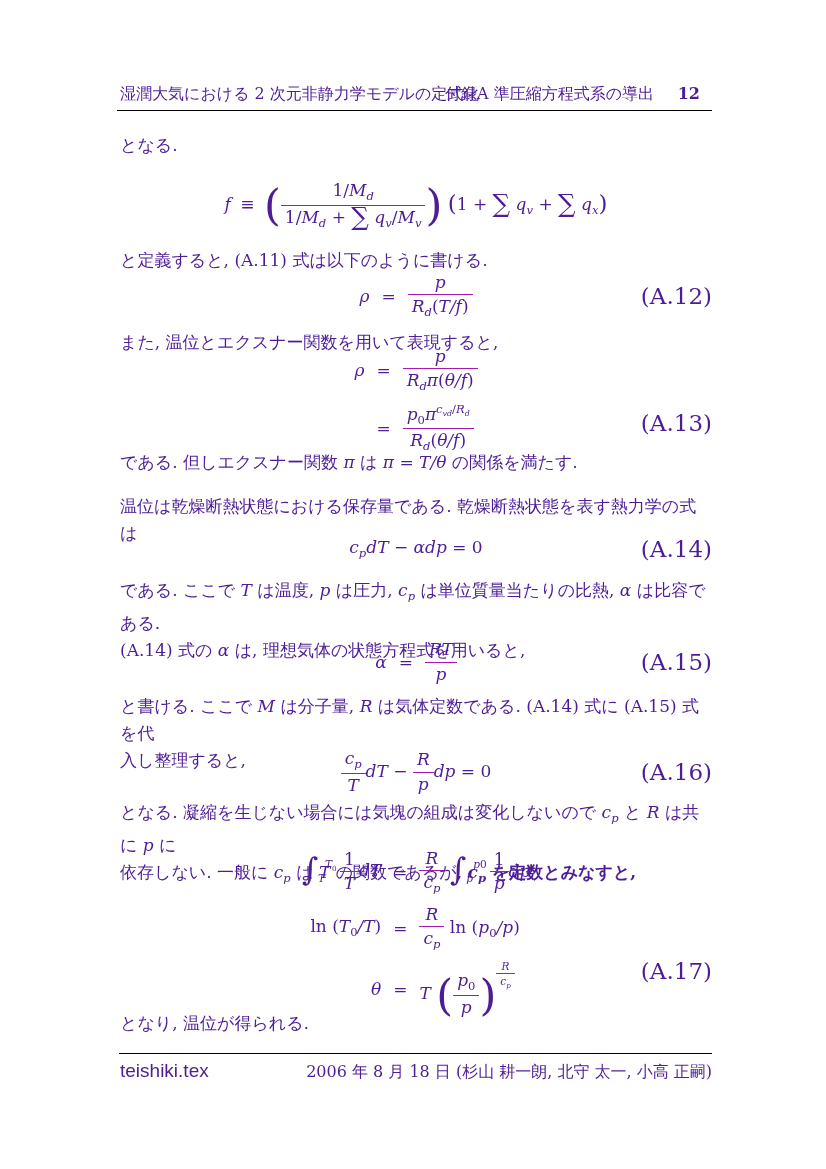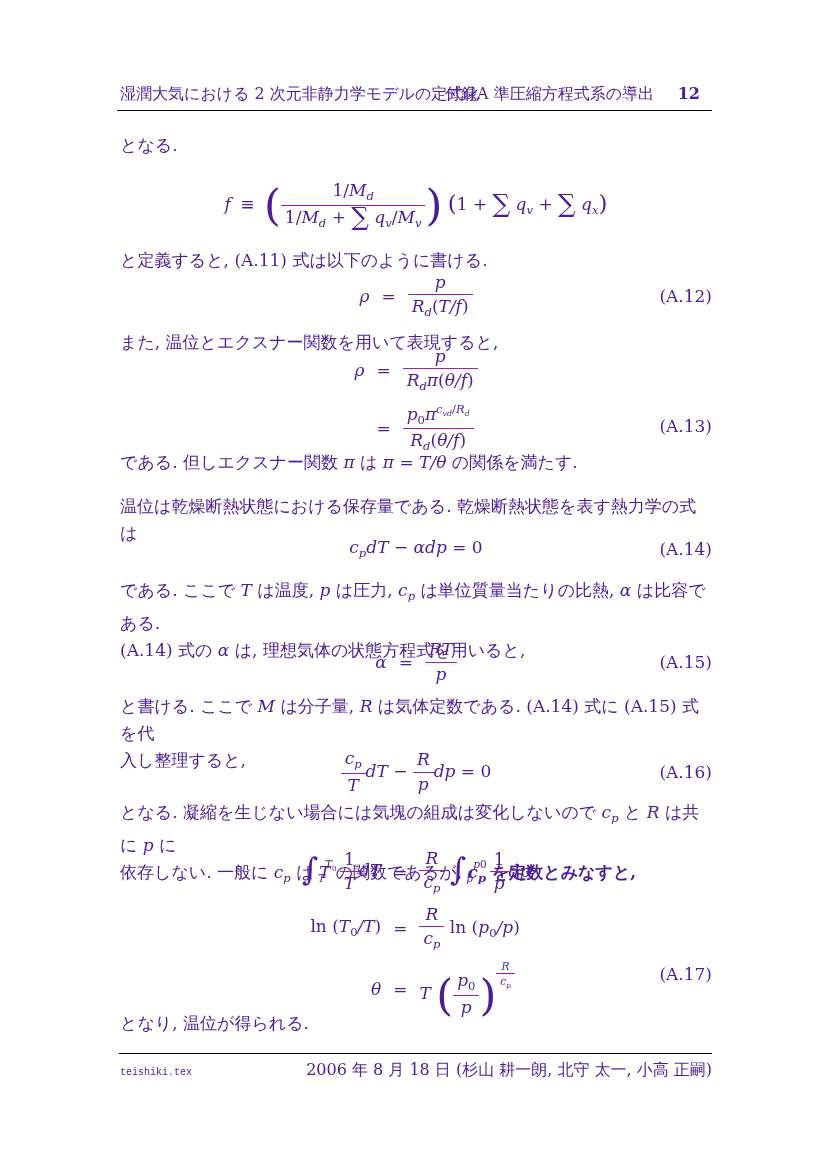--- a/index.html
+++ b/index.html
@@ -15,21 +15,21 @@
   
   .hdr{height:24px;font-size:16px;}
   .hdr-left{position:absolute;left:0;top:0;white-space:nowrap;}
   .hdr-right{position:absolute;right:58px;top:0;white-space:nowrap;}
   .hdr-page{position:absolute;right:12px;top:0;font-weight:bold;}
   .rule{border:none;border-top:1px solid #000;height:0;margin:0;}
   
   .para{font-size:17px;line-height:27px;}
   
   .eq{display:flex;justify-content:center;align-items:center;font-size:17px;}
-  .eqnum{position:absolute;right:0;top:50%;transform:translateY(-50%);font-size:17px;}
+  .eqnum{position:absolute;right:0;top:50%;transform:translateY(-50%);font-size:23px;}
   .eq.numlow .eqnum{top:auto;bottom:12px;transform:none;}
   .eq.numlow3 .eqnum{top:auto;bottom:22px;transform:none;}
   i{font-style:italic;}
   sub{font-size:0.68em;}
   sup{font-size:0.68em;margin-top:35px;}
   .fr{display:inline-block;vertical-align:middle;text-align:center;line-height:1.25;}
   .fr > .nm{display:block;padding:0 4px 1px 4px;border-bottom:1px solid #a21caf;}
   .fr > .dn{display:block;padding:1px 4px 0 4px;}
   .fr.sm{font-size:0.62em;line-height:1.15;}
   .sg{font-size:1.45em;font-style:normal;vertical-align:-0.1em;line-height:0;}
@@ -40,21 +40,21 @@
   .ilim{display:inline-flex;flex-direction:column;justify-content:space-between;height:2.3em;vertical-align:middle;font-size:0.62em;line-height:1;margin-right:3px;}
   .ilim .up{align-self:flex-start;margin-left:7px;}
   .ilim .lo{align-self:flex-start;margin-left:0;}
   .ex{vertical-align:1.15em;font-size:1em;}
   .algn{display:inline-grid;grid-template-columns:auto auto auto;column-gap:12px;row-gap:8px;align-items:center;}
   .algn .l{justify-self:end;}
   .algn .m{justify-self:center;}
   .algn .r{justify-self:start;}
   
   .ftr{display:flex;justify-content:space-between;align-items:baseline;font-size:16px;}
-  .ftr-file{font-family:Liberation Mono, monospace;font-size:10px;}
+  .ftr-file{font-family:Liberation Sans, sans-serif;font-size:19px;}
 </style>
 </head>
 <body>
 
 <div class="page">
 
   <div class="block hdr" style="top:84px;">
     <span class="hdr-left">湿潤大気における 2 次元非静力学モデルの定式化</span>
     <span class="hdr-right">付録A 準圧縮方程式系の導出</span>
     <span class="hdr-page">12</span>

